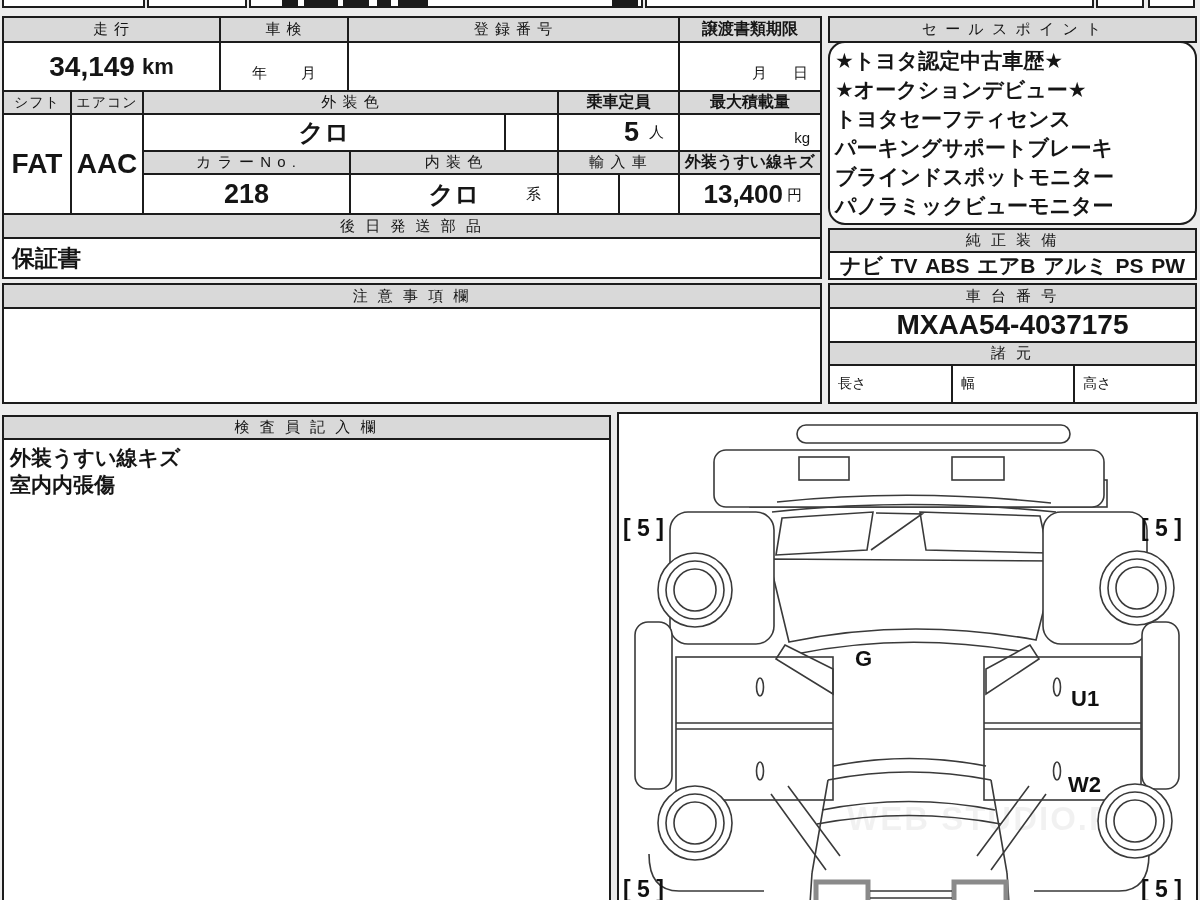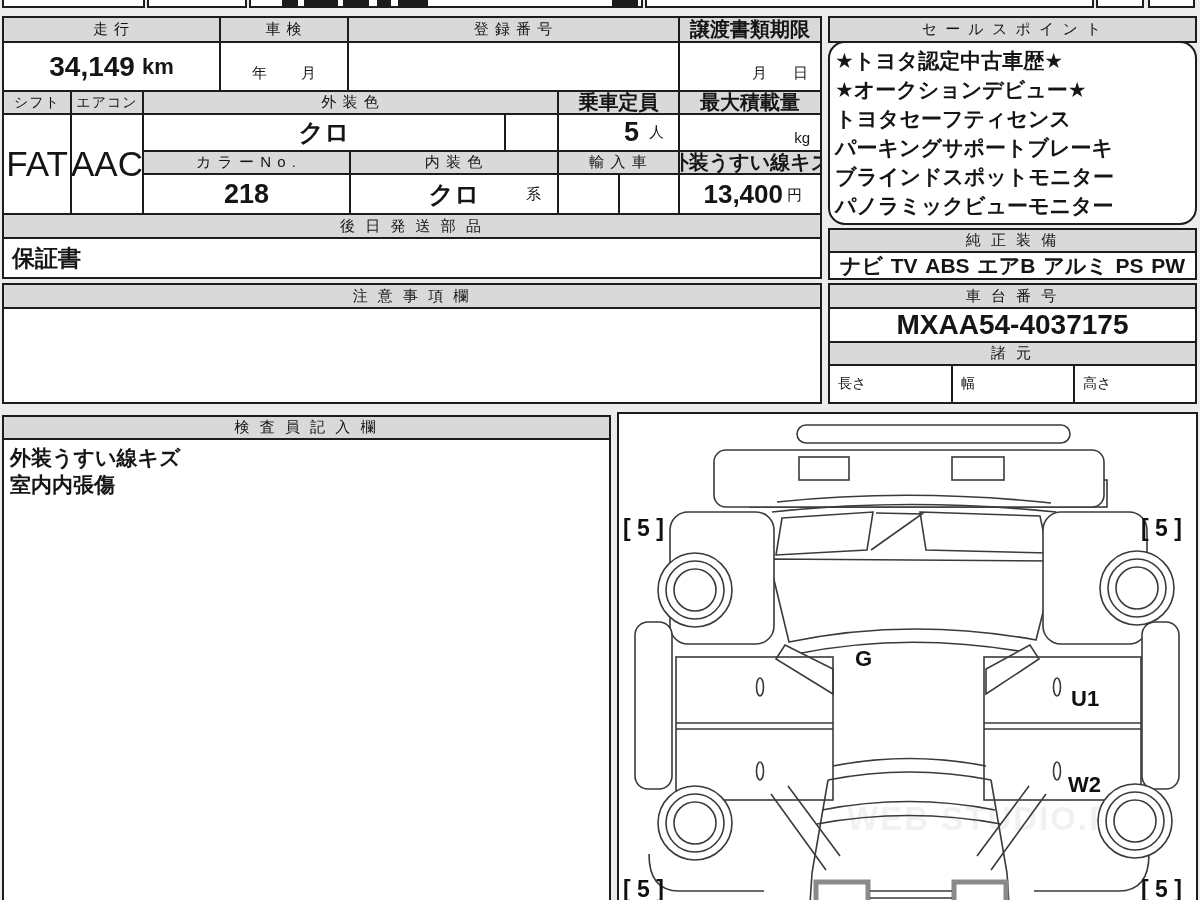--- a/index.html
+++ b/index.html
@@ -9,22 +9,22 @@
     font-family:"Liberation Sans","DejaVu Sans",sans-serif;
     color:#111;
   }
   .cell{
     position:absolute;box-sizing:border-box;
     border:2px solid #1c1c1c;background:#fff;
     display:flex;align-items:center;justify-content:center;
     font-size:15px;color:#151515;white-space:nowrap;overflow:hidden;
   }
   .hdr{background:#d9d9d9;letter-spacing:1px;}
-  .hb{font-weight:bold;font-size:20px;letter-spacing:0;}
-  .big{font-weight:normal;font-size:35px;}
+  .hb{font-weight:bold;font-size:16px;letter-spacing:0;}
+  .big{font-weight:bold;font-size:28px;}
   .med{font-weight:bold;font-size:25px;}
   .num{font-weight:bold;font-size:28px;}
   .unit-lg{font-weight:bold;font-size:22px;margin-left:7px;}
   .unit-sm{font-size:15px;font-weight:normal;}
   .bottomlbl{align-items:flex-end;padding-bottom:7px;gap:34px;}
   .right-end{justify-content:flex-end;}
   .leftpad{justify-content:flex-start;padding-left:8px;}
   .sales-box{flex-direction:column;align-items:flex-start;justify-content:flex-start;padding:3px 5px;border-radius:17px;}
   .sp-line{font-weight:bold;font-size:21px;line-height:29px;white-space:nowrap;}
   .equip-box{justify-content:space-between;padding:0 10px;}

